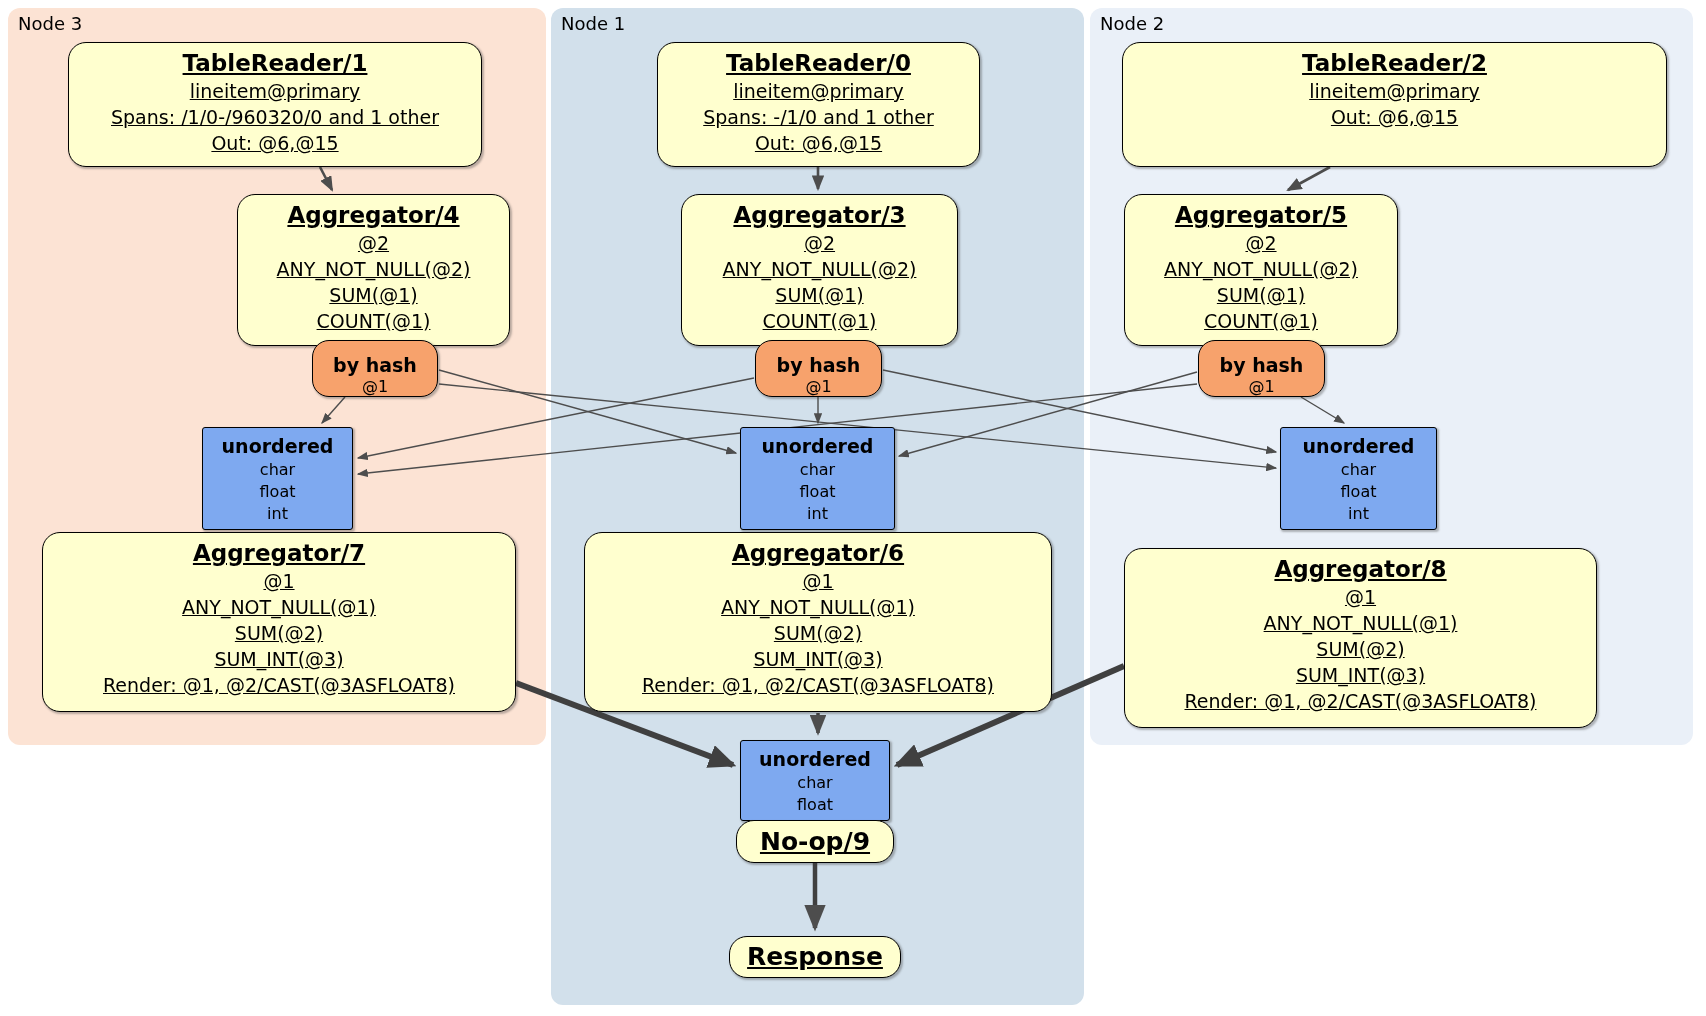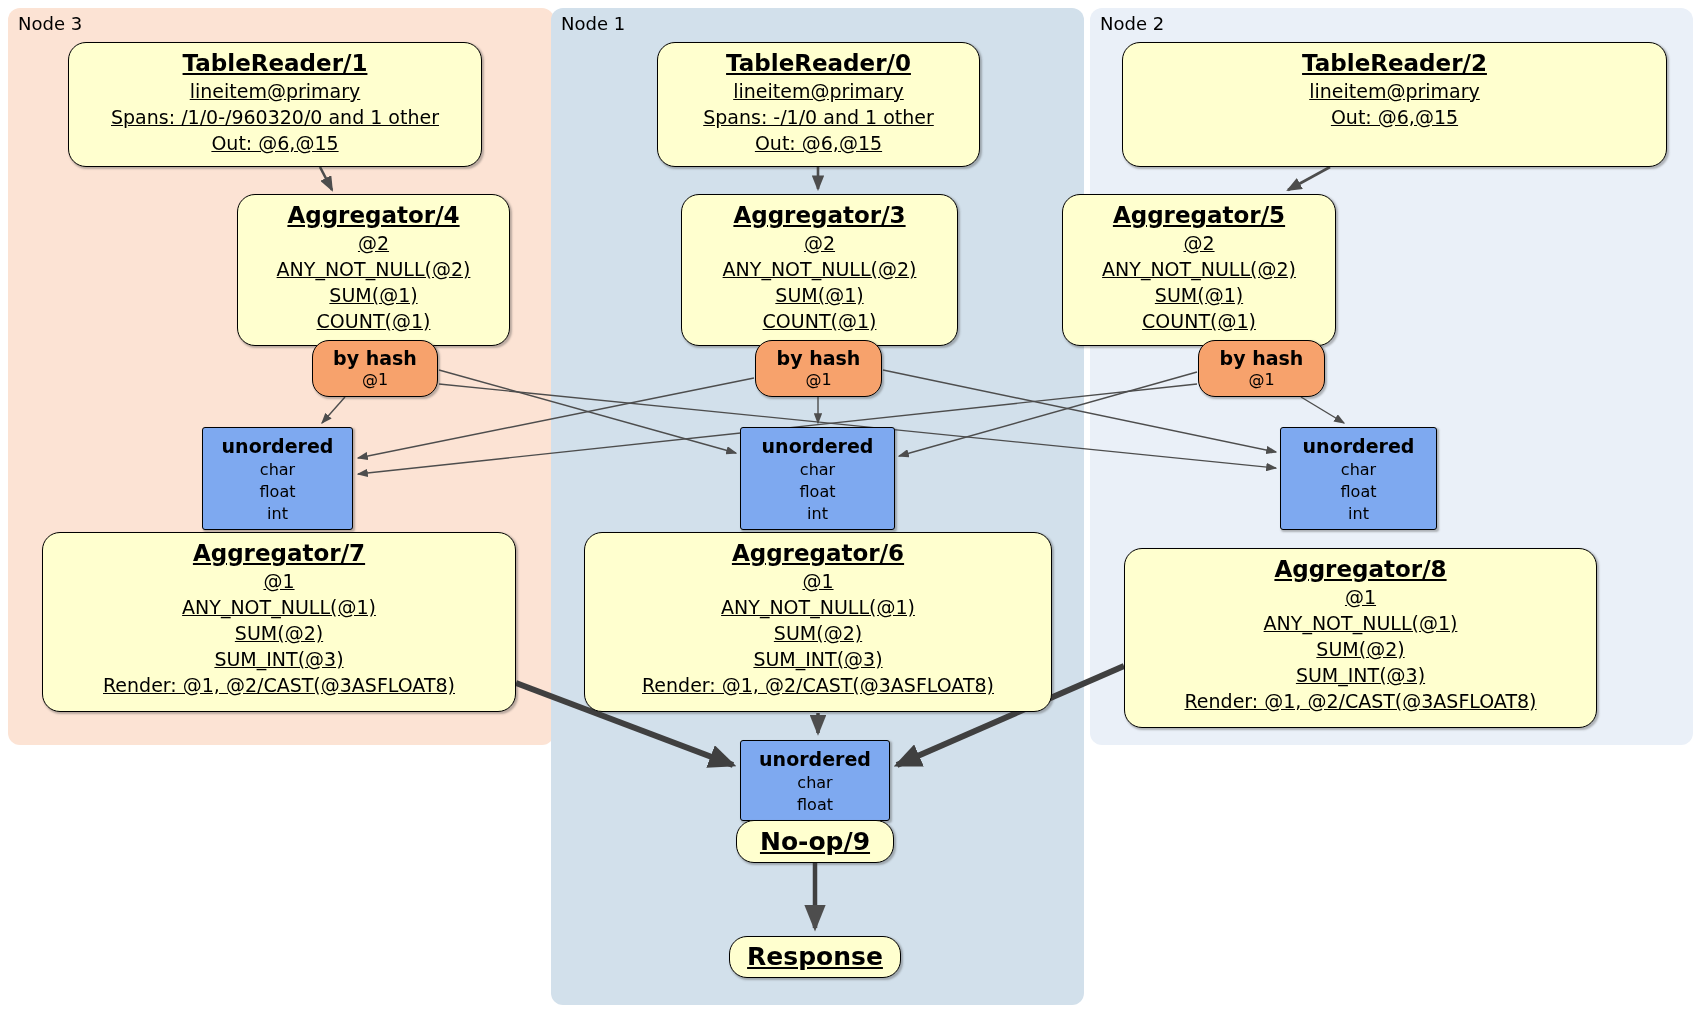--- a/index.html
+++ b/index.html
@@ -8,21 +8,21 @@
     width:1706px;height:1016px;
     font-family:"DejaVu Sans","Liberation Sans",sans-serif;
     color:#000;
     overflow:hidden;
     background:#fff;
   }
   .region{
     position:absolute;
     border-radius:12px;
   }
-  #region-node3{background:var(--node3-bg,#fce3d4);padding-left:8px;}
+  #region-node3{background:var(--node3-bg,#fce3d4);}
   #region-node1{background:var(--node1-bg,#d2e0eb);}
   #region-node2{background:var(--node2-bg,#eaf0f8);}
   .region-label{
     position:absolute;left:10px;top:4px;
     font-size:18px;line-height:24px;
   }
   svg.edges{position:absolute;left:0;top:0;z-index:2;}
   .box{
     position:absolute;z-index:3;
     box-sizing:border-box;
@@ -32,21 +32,21 @@
   }
   .ybox{
     background:var(--processor-bg,#ffffcf);
     border-radius:18px;
     padding-top:5px;
     text-decoration:underline;
   }
   .router{
     background:var(--router-bg,#f7a26c);
     border-radius:17px;
-    padding-top:5px;
+    padding-top:12px;
   }
   .sync{
     background:var(--sync-bg,#7ea9f0);
     border-radius:3px;
     padding-top:5px;
   }
   .box-title{font-size:23px;font-weight:bold;line-height:30px;white-space:nowrap;}
   .box-line{font-size:19px;line-height:26px;white-space:nowrap;}
   .router .box-title{font-size:19px;line-height:24px;}
   .router .box-line{font-size:16px;line-height:20px;}
@@ -195,21 +195,21 @@
   <div class="box ybox terminal" style="left:729px;top:936px;width:172px;height:42px;">
     <div class="box-title">Response</div>
   </div>
 
   <div class="box ybox" style="left:1122px;top:42px;width:545px;height:125px;">
     <div class="box-title">TableReader/2</div>
     <div class="box-line">lineitem@primary</div>
     <div class="box-line">Out: @6,@15</div>
   </div>
 
-  <div class="box ybox" style="left:1062px;top:194px;width:274px;height:152px;">
+  <div class="box ybox" style="left:1124px;top:194px;width:274px;height:152px;">
     <div class="box-title">Aggregator/5</div>
     <div class="box-line">@2</div>
     <div class="box-line">ANY_NOT_NULL(@2)</div>
     <div class="box-line">SUM(@1)</div>
     <div class="box-line">COUNT(@1)</div>
   </div>
 
   <div class="box router" style="left:1198px;top:340px;width:127px;height:57px;">
     <div class="box-title">by hash</div>
     <div class="box-line">@1</div>

